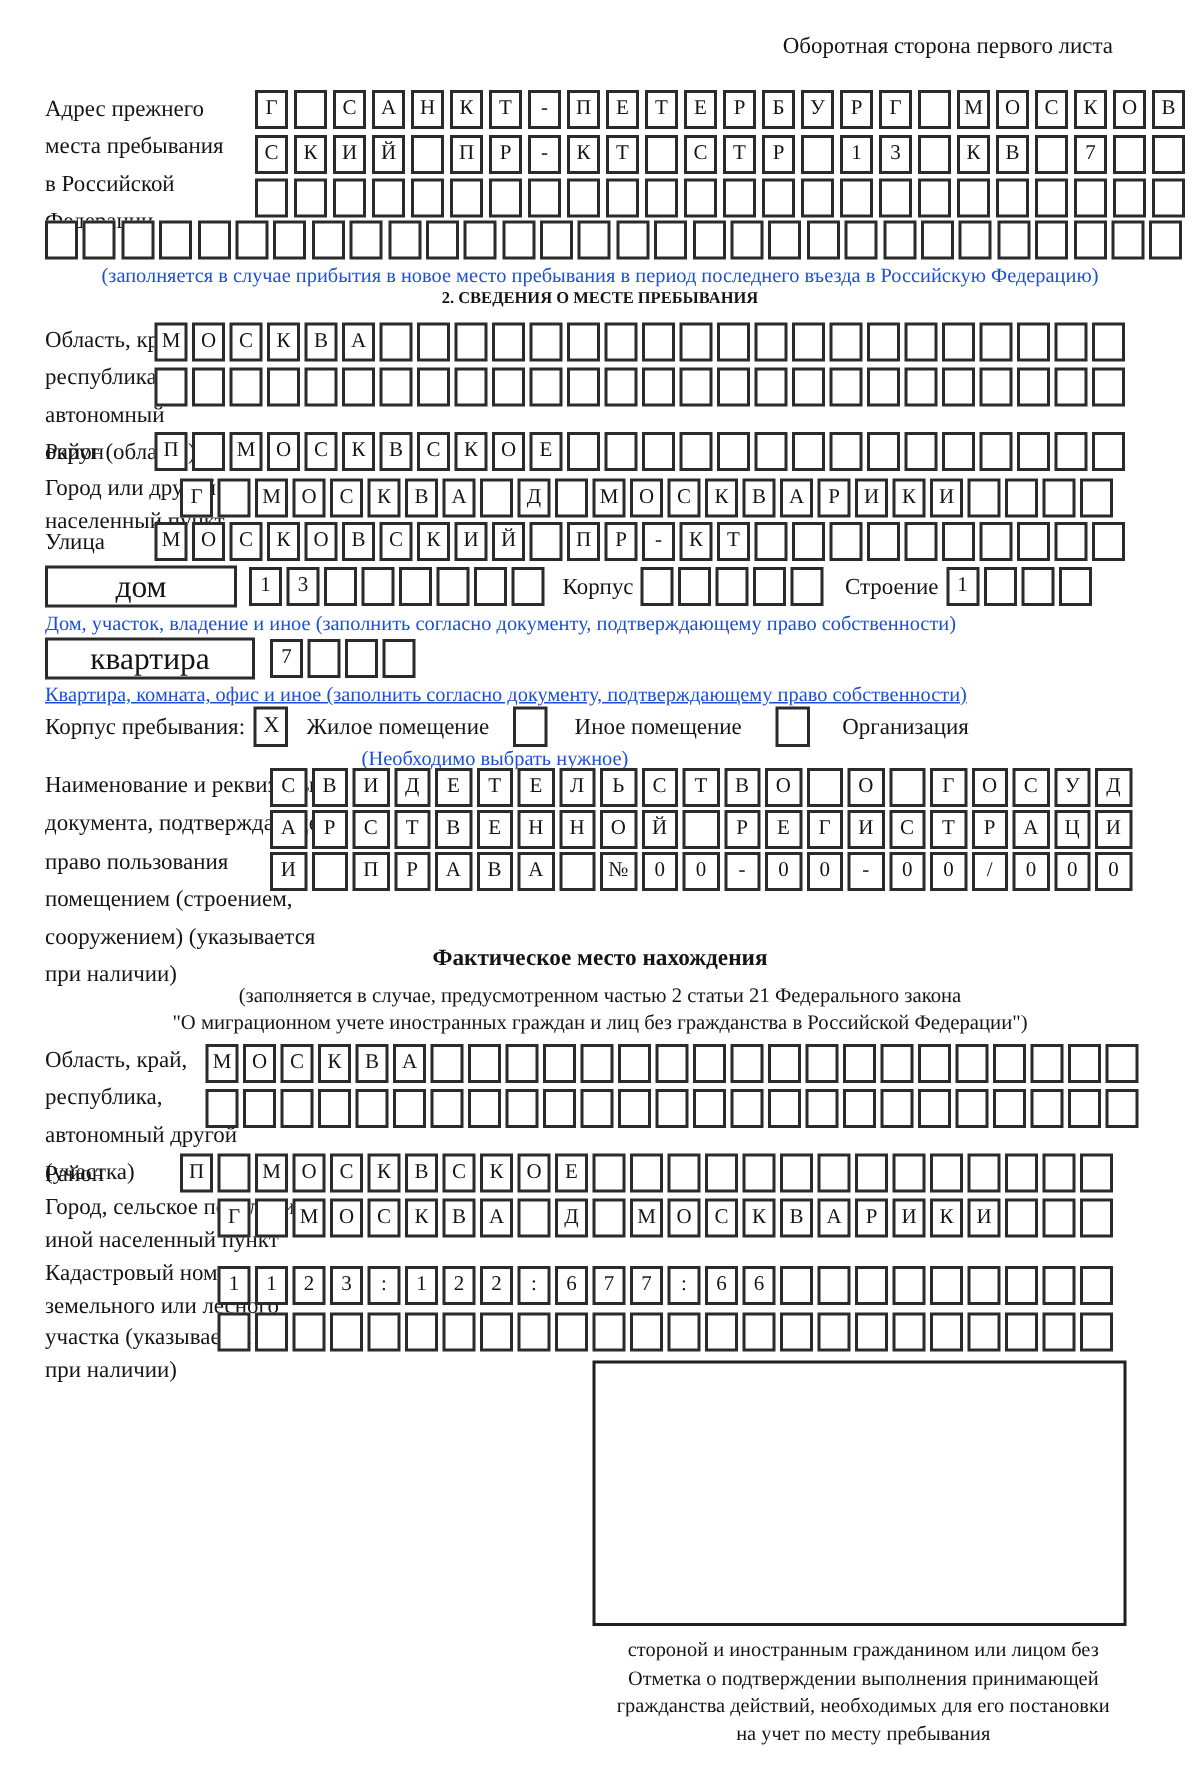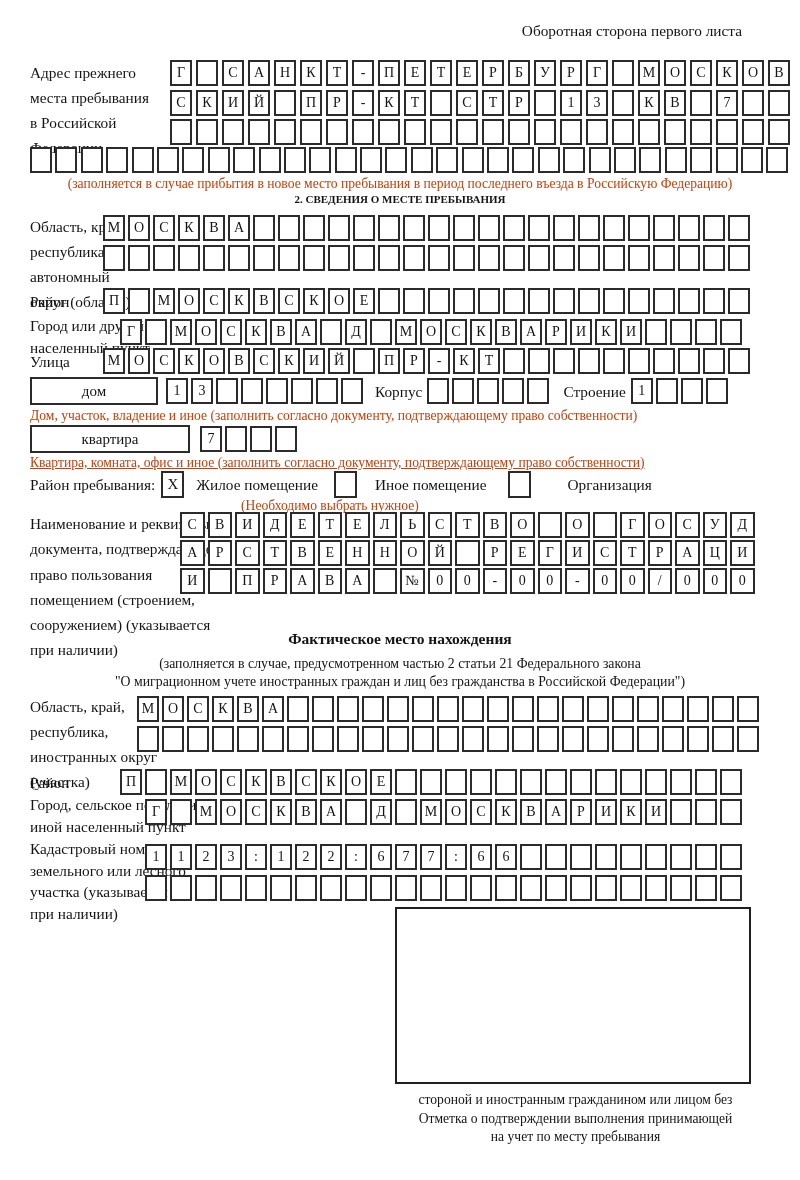--- a/index.html
+++ b/index.html
@@ -3,36 +3,36 @@
 <meta charset="utf-8">
 <style>
   html,body{margin:0;padding:0;}
   body{
     width:800px;height:1180px;position:relative;background:#ffffff;
     font-family:"Liberation Serif", serif;color:#141414;overflow:hidden;
   }
   .abs{position:absolute;}
   .lbl{font-size:15.3px;line-height:25px;}
   .lh22{line-height:22px;}
-  .note{font-size:13.6px;color:#c2410c;}
+  .note{font-size:13.6px;color:#1d4ed8;}
   .center{left:0;width:800px;text-align:center;}
   .bold{font-weight:bold;}
   .cells{display:flex;gap:3px;}
   .g4{gap:4px;}
   .g34{gap:3.4px;}
   .cell{
     box-sizing:border-box;flex:0 0 auto;width:22px;height:26px;
     border:2px solid #2b2b2b;display:flex;align-items:center;justify-content:center;
     font-size:14px;line-height:1;background:#fff;
   }
   .wide .cell{width:24.5px;}
   .cb .cell{width:23px;height:27px;font-size:15px;}
   .bigbox{
     box-sizing:border-box;border:2px solid #2b2b2b;height:28px;
-    display:flex;align-items:center;justify-content:center;font-size:15px;background:#fff;
+    display:flex;align-items:center;justify-content:center;font-size:21px;background:#fff;
   }
   .hrow{display:flex;align-items:center;}
   .stampbox{box-sizing:border-box;border:2.5px solid #1f1f1f;background:#fff;}
   .cap{font-size:13.6px;line-height:18.5px;text-align:center;}
   .fnote{font-size:13.8px;line-height:18px;}
 </style>
 </head>
 <body>
 
 <div class="abs lbl" style="top:18px;right:58px;">Оборотная сторона первого листа</div>
@@ -336,44 +336,44 @@
   <div class="cells" style="margin-left:5px;">
       <div class="cell">1</div>
       <div class="cell"></div>
       <div class="cell"></div>
       <div class="cell"></div>
     </div>
 </div>
 <div class="abs note" style="left:30px;top:408px;">Дом, участок, владение и иное (заполнить согласно документу, подтверждающему право собственности)</div>
 
 <div class="abs hrow" style="left:30px;top:425px;">
-  <div class="bigbox" style="width:160px;">квартира</div>
+  <div class="bigbox" style="width:140px;">квартира</div>
   <div class="cells" style="margin-left:10px;">
       <div class="cell">7</div>
       <div class="cell"></div>
       <div class="cell"></div>
       <div class="cell"></div>
     </div>
 </div>
 <div class="abs note" style="left:30px;top:455px;text-decoration:underline;">Квартира, комната, офис и иное (заполнить согласно документу, подтверждающему право собственности)</div>
 
 <div class="abs hrow" style="left:30px;top:471px;">
-  <div class="lbl">Район пребывания:</div>
+  <div class="lbl">Корпус пребывания:</div>
   <div class="cells cb" style="margin-left:6px;">
       <div class="cell">X</div>
     </div>
   <div class="lbl" style="margin-left:12px;">Жилое помещение</div>
   <div class="cells cb" style="margin-left:16px;">
       <div class="cell"></div>
     </div>
   <div class="lbl" style="margin-left:18px;">Иное помещение</div>
   <div class="cells cb" style="margin-left:22px;">
       <div class="cell"></div>
     </div>
-  <div class="lbl" style="margin-left:36px;">Организация</div>
+  <div class="lbl" style="margin-left:22px;">Организация</div>
 </div>
 <div class="abs note" style="left:0px;top:498px;width:660px;text-align:center;">(Необходимо выбрать нужное)</div>
 
 <div class="abs lbl" style="left:30px;top:511px;line-height:25.3px;">
     <div>Наименование и реквизиты</div>
     <div>документа, подтверждающего</div>
     <div>право пользования</div>
     <div>помещением (строением,</div>
     <div>сооружением) (указывается</div>
     <div>при наличии)</div>
@@ -448,21 +448,21 @@
     <div class="cell">0</div>
   </div>
 
 <div class="abs bold center" style="top:630px;font-size:15.5px;">Фактическое место нахождения</div>
 <div class="abs fnote center" style="top:655px;">(заполняется в случае, предусмотренном частью 2 статьи 21 Федерального закона</div>
 <div class="abs fnote center" style="top:673px;">"О миграционном учете иностранных граждан и лиц без гражданства в Российской Федерации")</div>
 
 <div class="abs lbl" style="left:30px;top:694px;">
     <div>Область, край,</div>
     <div>республика,</div>
-    <div>иностранных округ</div>
+    <div>автономный другой</div>
     <div>(участка)</div>
   </div>
 <div class="abs cells" style="left:137px;top:696px;">
     <div class="cell">М</div>
     <div class="cell">О</div>
     <div class="cell">С</div>
     <div class="cell">К</div>
     <div class="cell">В</div>
     <div class="cell">А</div>
     <div class="cell"></div>
@@ -629,14 +629,15 @@
     <div class="cell"></div>
     <div class="cell"></div>
     <div class="cell"></div>
     <div class="cell"></div>
   </div>
 
 <div class="abs stampbox" style="left:395px;top:907px;width:356px;height:177px;"></div>
 <div class="abs cap" style="left:383px;top:1091px;width:385px;">
     <div>стороной и иностранным гражданином или лицом без</div>
     <div>Отметка о подтверждении выполнения принимающей</div>
+    <div>гражданства действий, необходимых для его постановки</div>
     <div>на учет по месту пребывания</div>
   </div>
 
 </body></html>

